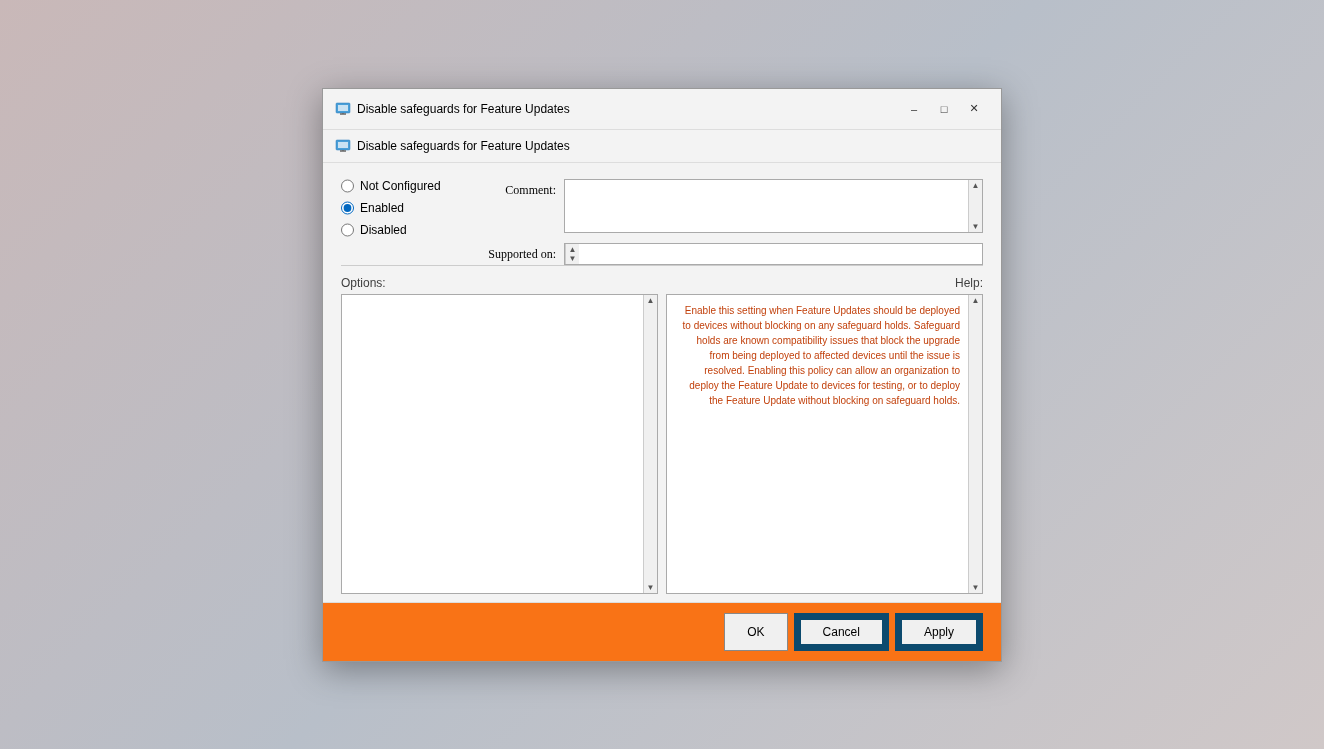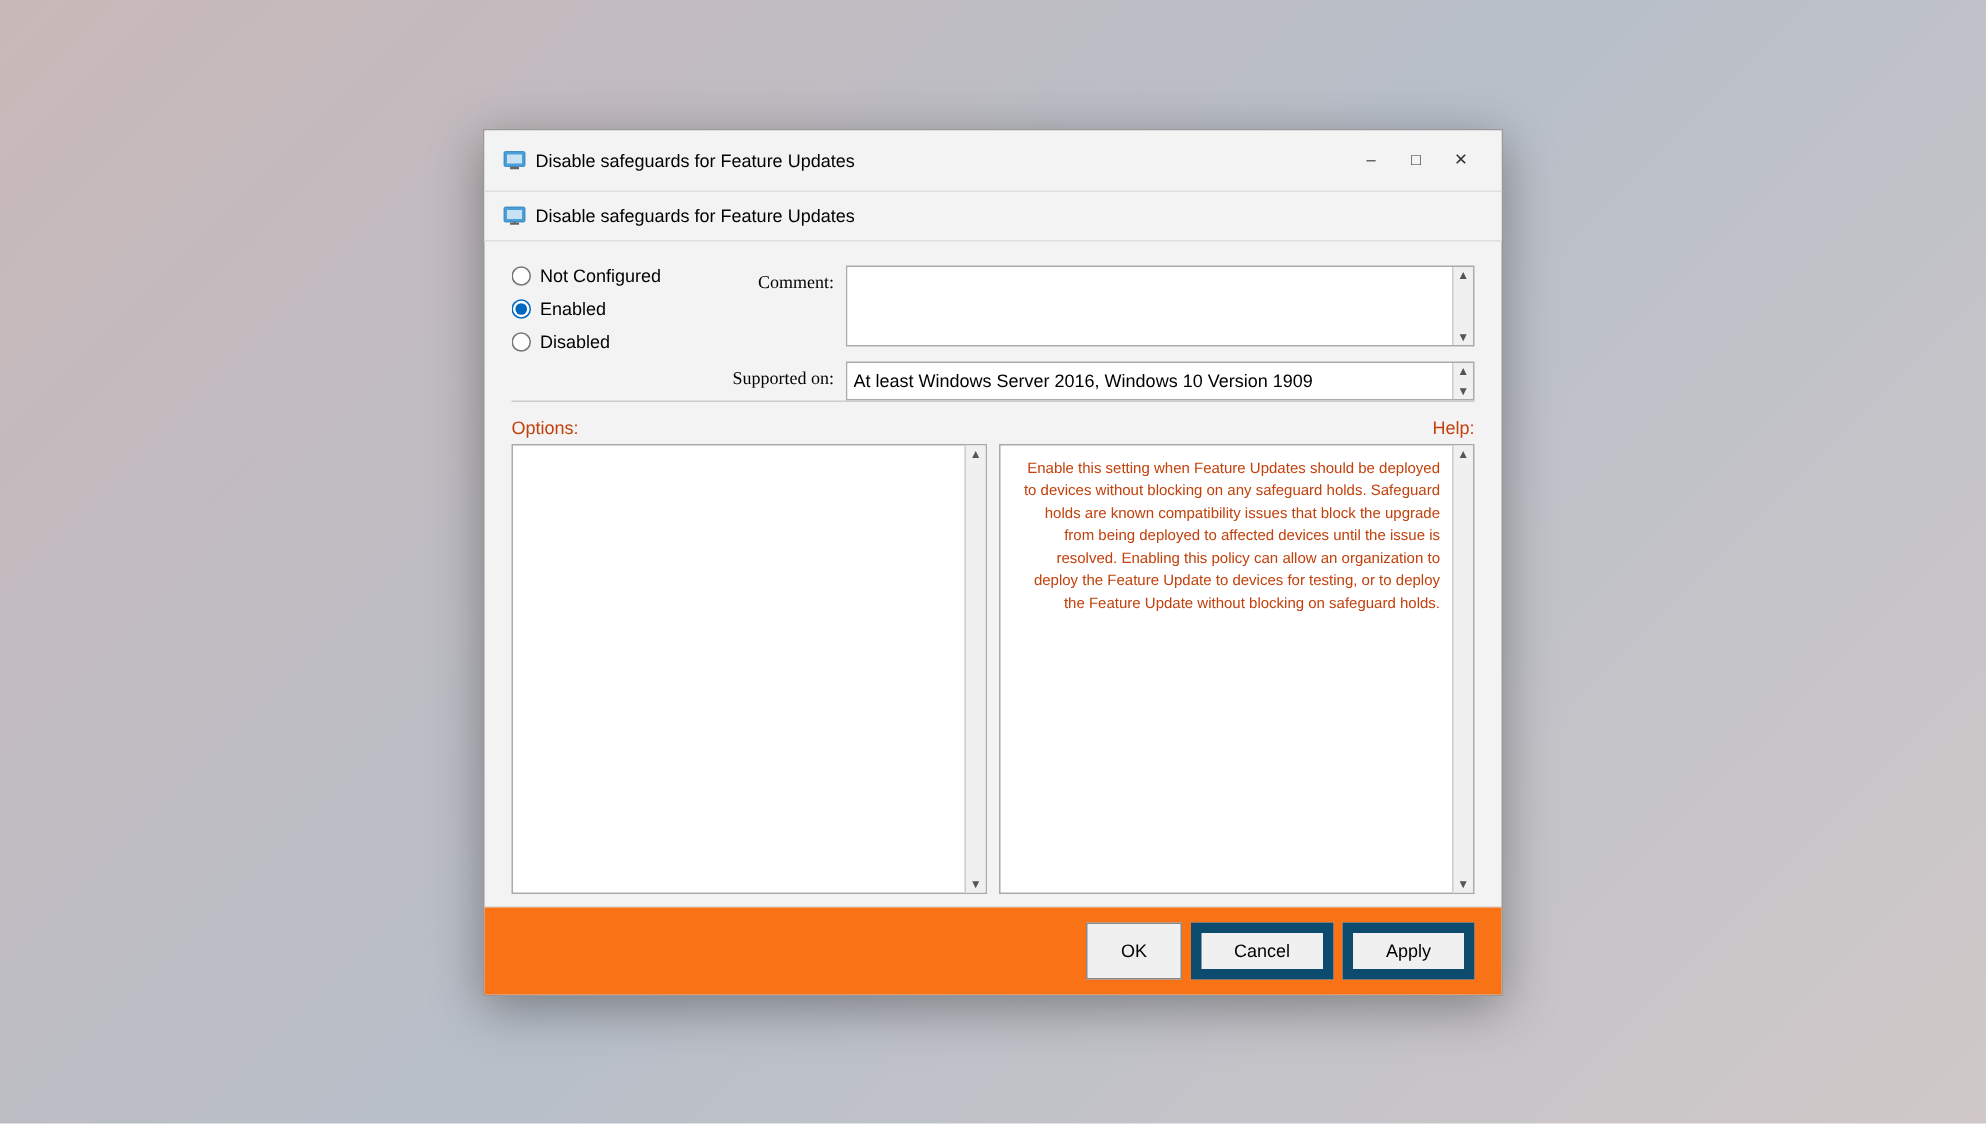--- a/index.html
+++ b/index.html
@@ -164,21 +164,21 @@
     }
     .help-panel {
       flex: 1;
       display: flex;
       flex-direction: column;
       gap: 4px;
       text-align: right;
     }
     .panel-label {
       font-size: 12px;
-      color: #c2410c;
+      color: #404040;
     }
     .panel-box {
       flex: 1;
       border: 1px solid #aaa;
       background: white;
       min-height: 300px;
       display: flex;
     }
     .panel-box-content {
       flex: 1;
@@ -301,21 +301,20 @@
           <div class="scroll-bar-mini">
             <span class="scroll-arrow">▲</span>
             <span class="scroll-arrow">▼</span>
           </div>
         </div>
       </div>
 
       <div class="field-row">
         <span class="field-label">Supported on:</span>
         <div class="field-input-wrap">
-          <input class="supported-input" type="text" readonly="" value="At least Windows Server 2016, Windows 10 Version 1909" style="">
           <div class="scroll-bar-mini">
             <span class="scroll-arrow">▲</span>
             <span class="scroll-arrow">▼</span>
           </div>
         </div>
       </div>
     </div>
   </div>
 
   <hr class="divider-line">

